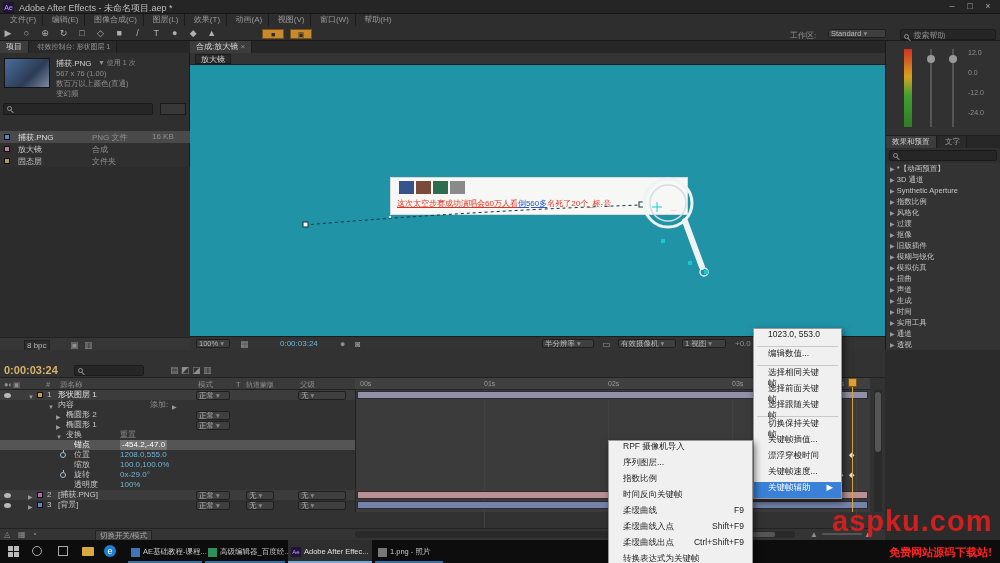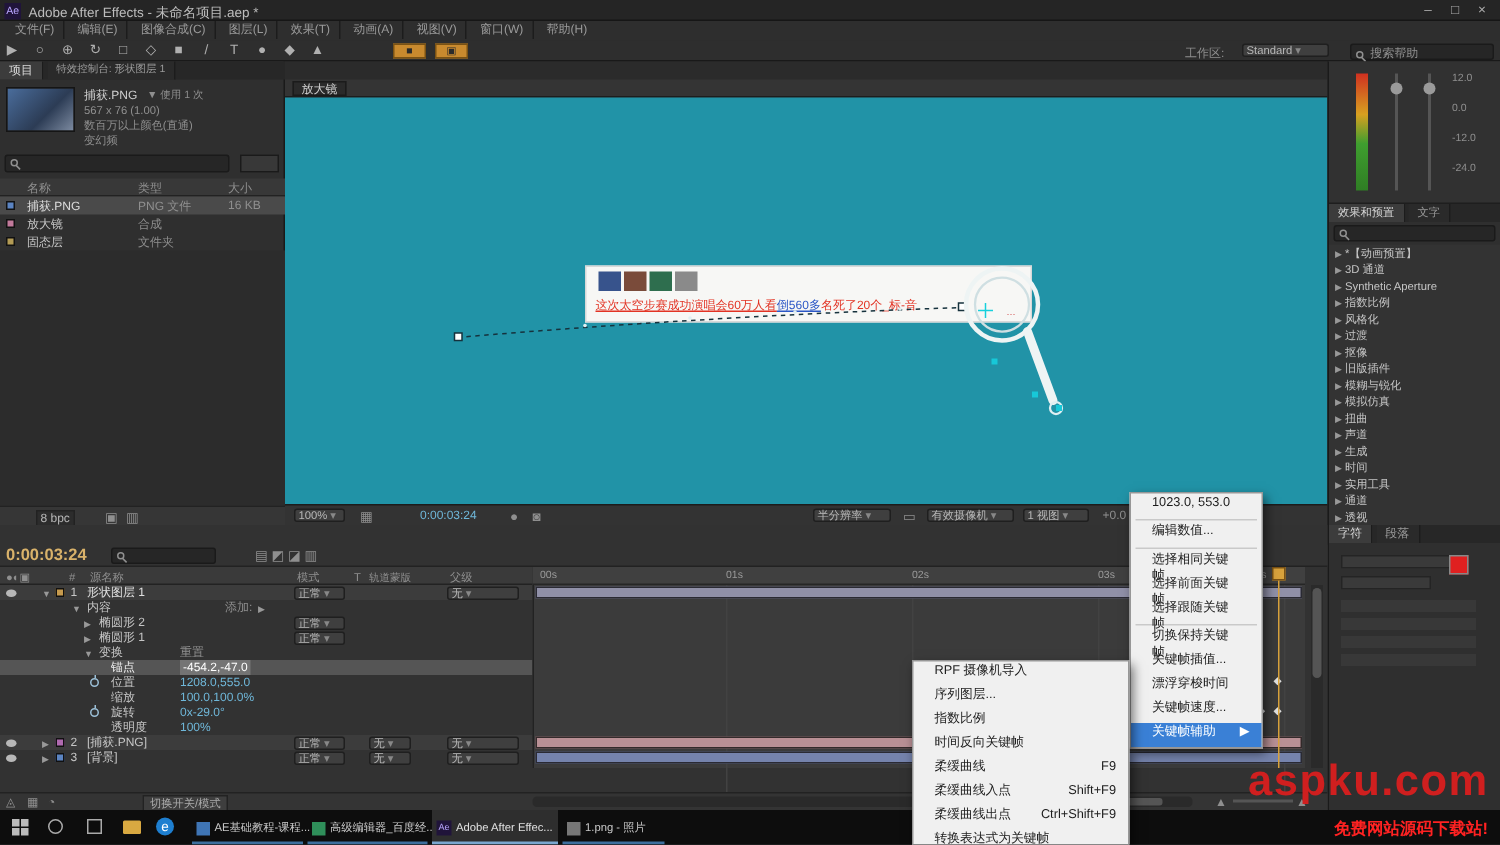--- a/index.html
+++ b/index.html
@@ -87,25 +87,20 @@
     <div class="abs" style="left:4px;top:17px;width:46px;height:30px;background:linear-gradient(135deg,#4a6d9c,#2c3c55 60%,#7c8aa0);border:1px solid #151515"></div>
     <span class="abs" style="left:56px;top:17px;color:#d0d0d0;font-size:8px">捕获.PNG</span>
     <span class="abs dim" style="left:98px;top:17px;font-size:7px">▼ 使用 1 次</span>
     <span class="abs dim" style="left:56px;top:28px;font-size:7.5px">567 x 76 (1.00)</span>
     <span class="abs dim" style="left:56px;top:38px;font-size:7.5px">数百万以上颜色(直通)</span>
     <span class="abs dim" style="left:56px;top:48px;font-size:7.5px">变幻频</span>
 
     <span class="input" style="left:3px;top:62px;width:150px;height:12px"><span class="mag"></span></span>
     <span class="abs" style="left:160px;top:62px;width:26px;height:12px;background:#383838;border:1px solid #1a1a1a"></span>
 
-    <div class="abs" style="left:0;top:78px;width:190px;height:12px;background:#383838;border-bottom:1px solid #222">
-      <span class="abs dim" style="left:18px;top:1px;font-size:8px">名称</span>
-      <span class="abs dim" style="left:92px;top:1px;font-size:8px">类型</span>
-      <span class="abs dim" style="left:152px;top:1px;font-size:8px">大小</span>
-    </div>
 
     <div class="abs" style="left:0;top:90px;width:190px;height:12px;background:#4a4a4a">
       <span class="chip" style="left:4px;top:3px;background:#5b84c2"></span>
       <span class="abs" style="left:18px;top:1px;font-size:8px;color:#ddd">捕获.PNG</span>
       <span class="abs dim" style="left:92px;top:1px;font-size:8px">PNG 文件</span>
       <span class="abs dim" style="left:152px;top:1px;font-size:8px">16 KB</span>
     </div>
     <div class="abs" style="left:0;top:102px;width:190px;height:12px">
       <span class="chip" style="left:4px;top:3px;background:#c27a9b"></span>
       <span class="abs" style="left:18px;top:1px;font-size:8px">放大镜</span>
@@ -119,20 +114,23 @@
     <div class="abs" style="left:0;top:126px;width:190px;height:170px;background:#2c2c2c"></div>
 
     <div class="abs" style="left:0;top:296px;width:190px;height:13px;background:#363636;border-top:1px solid #222">
       <span class="abs" style="left:24px;top:2px;font-size:8px;color:#b8b8b8;border:1px solid #222;background:#2c2c2c;padding:0 2px">8 bpc</span>
       <span class="abs dim" style="left:70px;top:2px">▣</span>
       <span class="abs dim" style="left:84px;top:2px">▥</span>
     </div>
   </div>
 
   <div class="abs" style="left:190px;top:41px;width:695px;height:309px;background:#2b2b2b">
+    <div class="abs" style="left:0;top:0;width:695px;height:12px;background:#272727">
+      <span class="tab on"><span>合成:放大镜</span> <span class="dim">×</span></span>
+    </div>
     <div class="abs" style="left:0;top:12px;width:695px;height:12px;background:#343434;border-bottom:1px solid #1d1d1d">
       <span class="abs" style="left:5px;top:1px;background:#2a2a2a;border:1px solid #1b1b1b;padding:0 5px;font-size:8px;color:#cfcfcf;height:10px;line-height:10px">放大镜</span>
     </div>
 
     <div class="abs" style="left:0;top:24px;width:695px;height:271px;background:#2193a7"></div>
 
     <div class="abs" style="left:200px;top:136px;width:298px;height:38px;background:#f7f7f5;border:1px solid #d8d8d8;z-index:3">
       <span class="abs" style="left:8px;top:3px;width:15px;height:13px;background:#37538c"></span>
       <span class="abs" style="left:25px;top:3px;width:15px;height:13px;background:#7a4b3a"></span>
       <span class="abs" style="left:42px;top:3px;width:15px;height:13px;background:#2e6e4e"></span>
@@ -211,33 +209,20 @@
         <div style="height:11px;padding-left:4px;line-height:11px"><span class="tri">▶</span> <span>声道</span></div>
         <div style="height:11px;padding-left:4px;line-height:11px"><span class="tri">▶</span> <span>生成</span></div>
         <div style="height:11px;padding-left:4px;line-height:11px"><span class="tri">▶</span> <span>时间</span></div>
         <div style="height:11px;padding-left:4px;line-height:11px"><span class="tri">▶</span> <span>实用工具</span></div>
         <div style="height:11px;padding-left:4px;line-height:11px"><span class="tri">▶</span> <span>通道</span></div>
         <div style="height:11px;padding-left:4px;line-height:11px"><span class="tri">▶</span> <span>透视</span></div>
       </div>
     </div>
   </div>
 
-  <div class="abs" style="left:885px;top:350px;width:115px;height:190px;background:#2f2f2f;border-left:1px solid #1a1a1a">
-    <div class="abs" style="left:0;top:0;width:115px;height:12px;background:#272727">
-      <span class="tab on">字符</span>
-      <span class="tab">段落</span>
-    </div>
-    <span class="abs" style="left:8px;top:20px;width:80px;height:9px;background:#3a3a3a;border:1px solid #242424"></span>
-    <span class="abs" style="left:8px;top:34px;width:60px;height:9px;background:#3a3a3a;border:1px solid #242424"></span>
-    <span class="abs" style="left:80px;top:20px;width:13px;height:13px;background:#e02020;border:1px solid #888"></span>
-    <span class="abs" style="left:8px;top:50px;width:90px;height:8px;background:#383838"></span>
-    <span class="abs" style="left:8px;top:62px;width:90px;height:8px;background:#383838"></span>
-    <span class="abs" style="left:8px;top:74px;width:90px;height:8px;background:#383838"></span>
-    <span class="abs" style="left:8px;top:86px;width:90px;height:8px;background:#383838"></span>
-  </div>
 
   <div class="abs" style="left:0;top:350px;width:885px;height:190px;background:#323232">
 
 
     <div class="abs" style="left:0;top:13px;width:885px;height:15px;background:#323232;border-bottom:1px solid #222">
       <span class="abs" style="left:4px;top:1px;font-size:11px;font-weight:bold;color:#d9b26a">0:00:03:24</span>
       <span class="input" style="left:74px;top:2px;width:70px;height:11px"><span class="mag"></span></span>
       <span class="abs dim" style="left:170px;top:2px">▤ ◩ ◪ ▥</span>
     </div>
 

